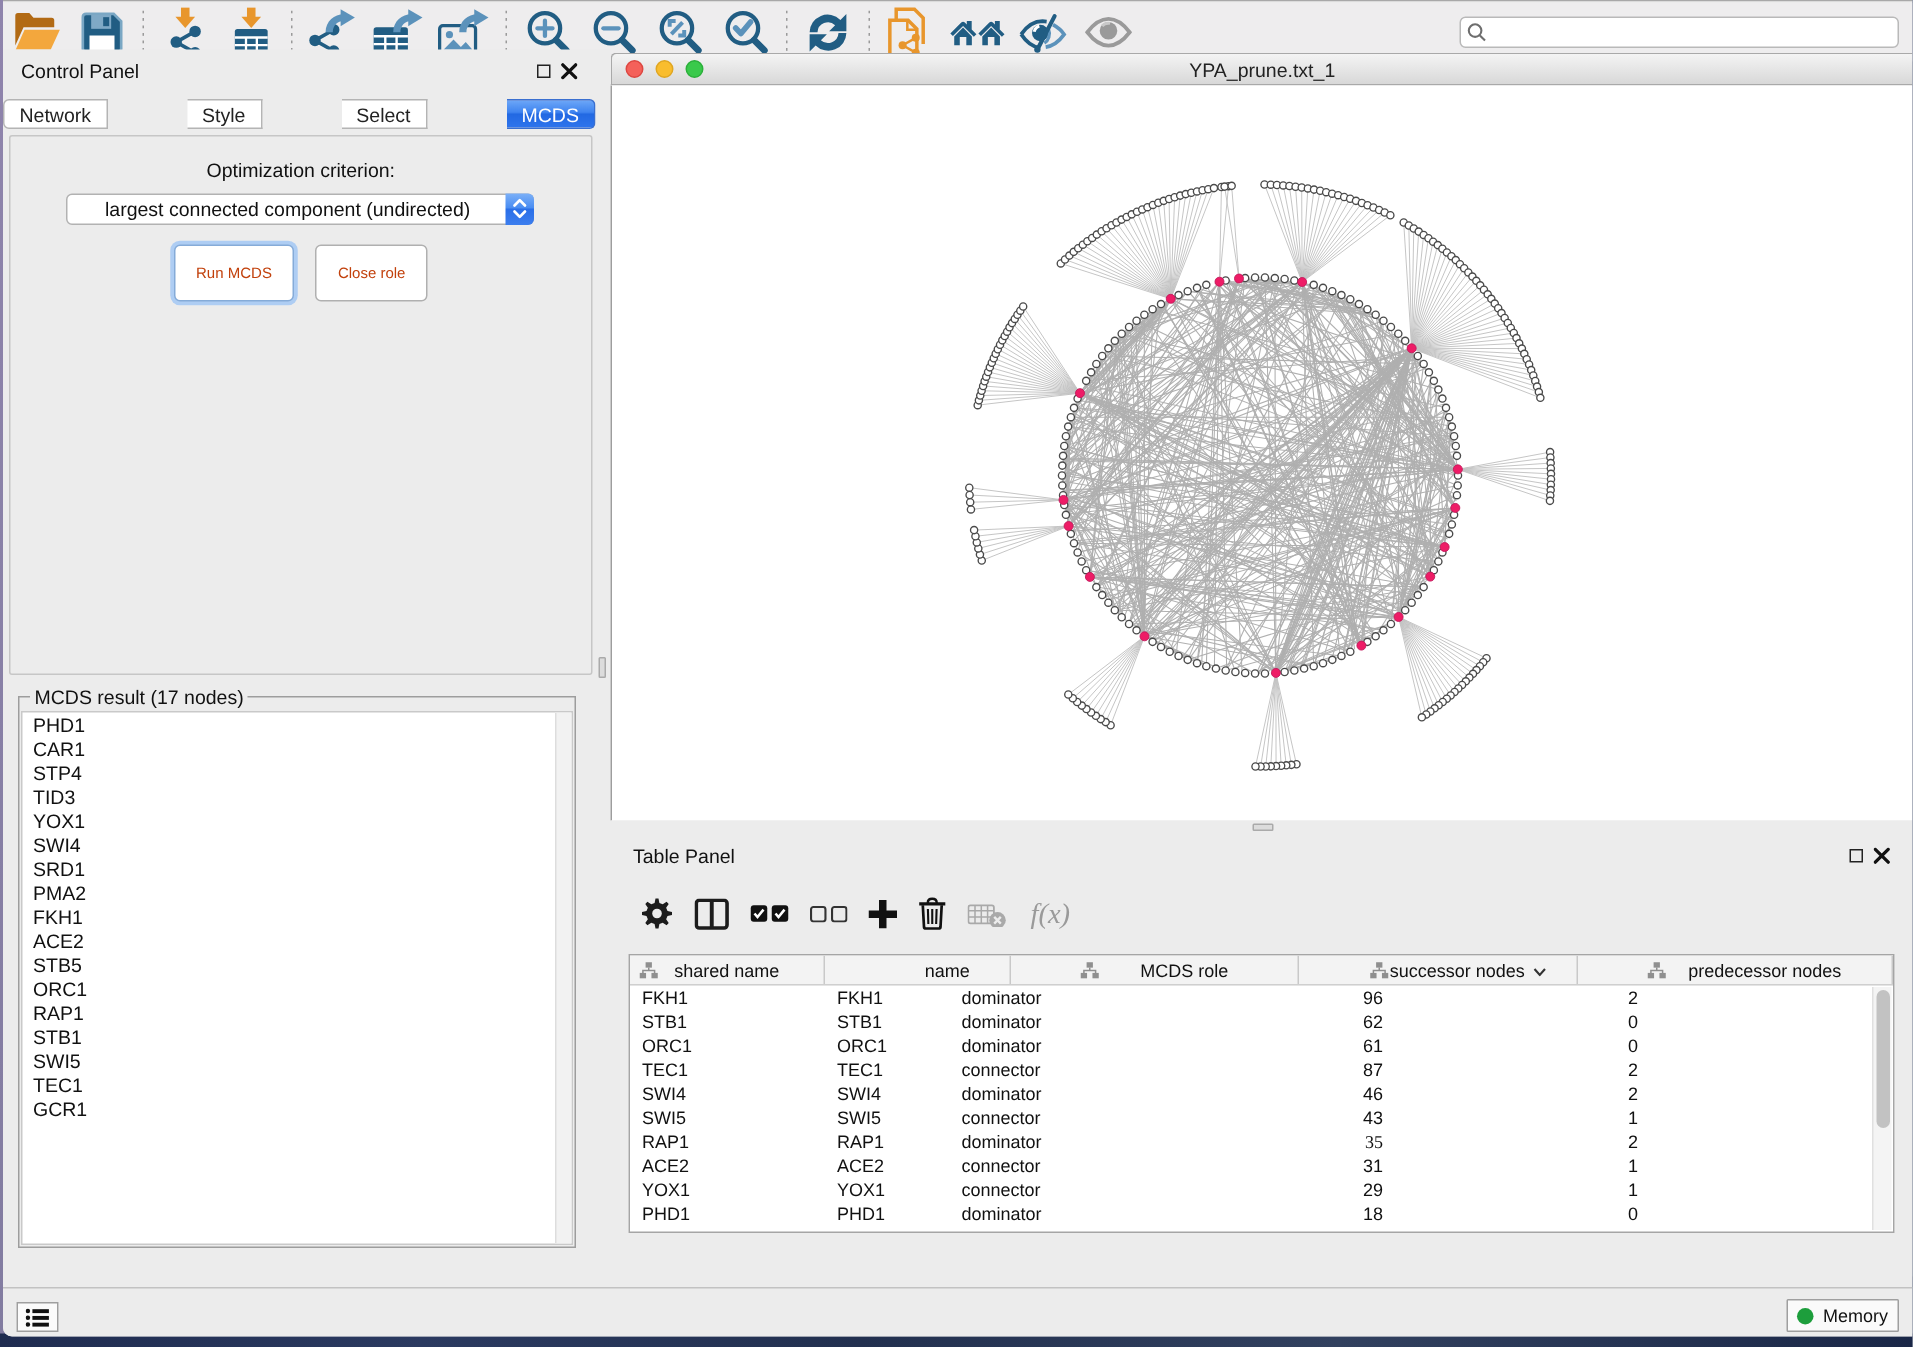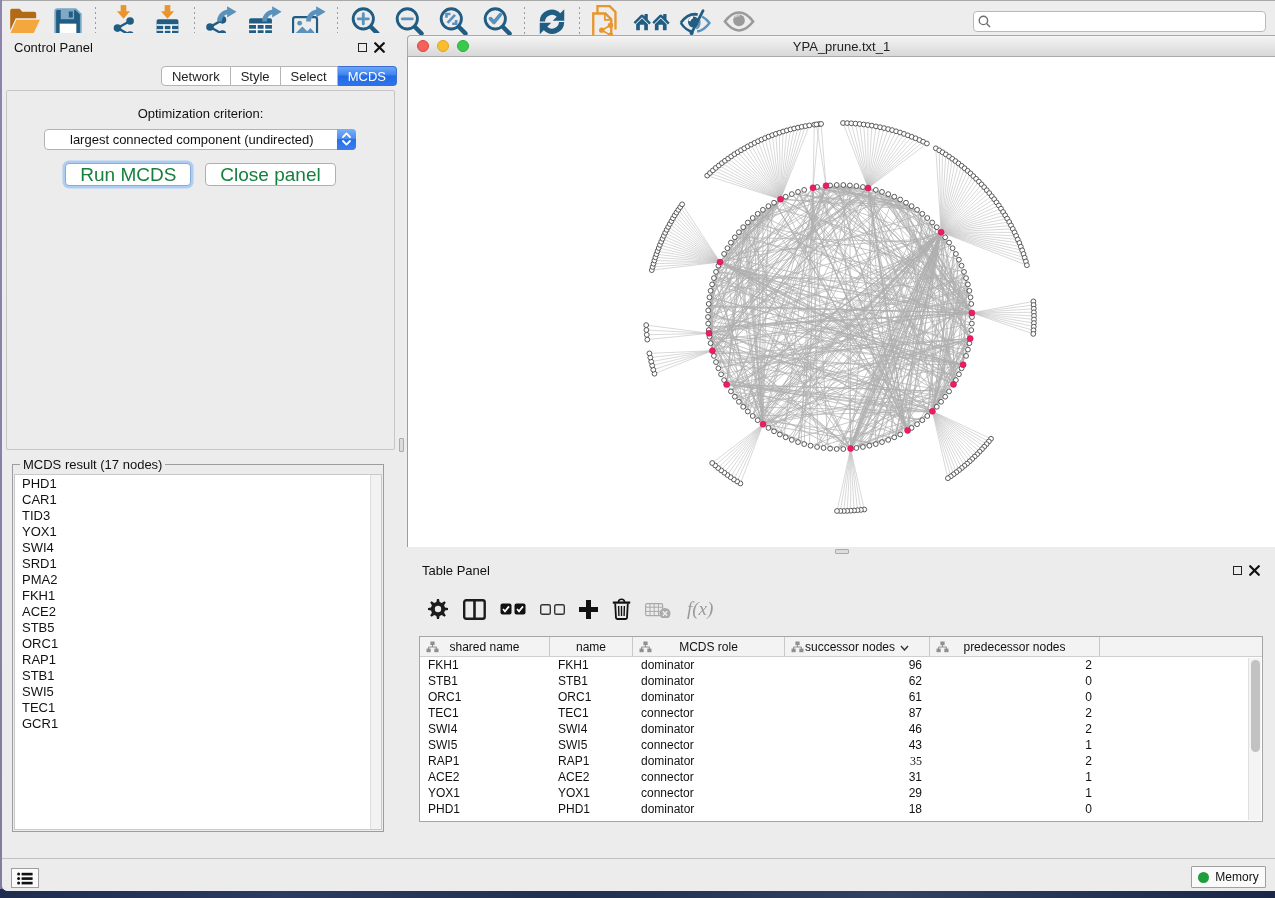--- a/index.html
+++ b/index.html
@@ -26,39 +26,39 @@
 .main { position:absolute; left:0; top:32px; width:100%; height:818px; display:flex; }
 
 
 .cpanel { width:395px; height:100%; background:#ececec; position:relative; }
 .panel-head { height:28px; display:flex; align-items:center; padding:0 12px; }
 .tpanel .panel-head { padding:0 15px 0 15px; }
 .panel-title { font-size:13px; color:#111; }
 .panel-head .ph-btns { margin-left:auto; display:flex; align-items:center; gap:7px; }
 .float-btn { width:9px; height:9px; border:1.4px solid #222; display:inline-block; }
 .close-btn { font-size:13px; font-weight:bold; color:#111; line-height:10px; }
-.tabs-row { display:flex; justify-content:flex-end; position:relative; z-index:2; margin-top:5px; }
+.tabs-row { display:flex; justify-content:space-between; position:relative; z-index:2; margin-top:5px; }
 .tab { height:20px; padding:0 10px; background:#fff; border:1px solid #b4b4b4; border-left:none;
   display:flex; align-items:center; font-size:13px; color:#222; }
 .tab:first-child { border-left:1px solid #b4b4b4; border-radius:4px 0 0 4px; }
 .tab:last-child { border-radius:0 4px 4px 0; }
 .tab.sel { background:linear-gradient(180deg,#6ca6f7 0%,#3d82ef 45%,#2268e2 50%,#2e74ec 100%);
   color:#fff; border-color:#3a6fd0; }
 .tab-content { position:absolute; left:4px; right:2px; top:57px; height:360px;
   background:#ececec; border:1px solid #c6c6c6; border-radius:2px; }
 .opt-label { text-align:center; margin-top:15px; font-size:13px; }
 .combo { position:absolute; left:37px; top:38px; width:312px; height:21px; background:#fff;
   border:1px solid #b2b2b2; border-radius:4px; display:flex; align-items:center; }
 .combo .combo-text { flex:1; padding-left:25px; font-size:13px; white-space:nowrap; }
 .combo .stepper { width:19px; height:21px; margin:-1px -1px 0 0; border-radius:0 4px 4px 0;
   background:linear-gradient(180deg,#7bb0f8 0%,#4a8df2 45%,#2a6fe8 50%,#3c7eee 100%);
   display:flex; flex-direction:column; align-items:center; justify-content:center; gap:1px; }
 .btn-row { position:absolute; left:0; top:72px; width:100%; display:flex; justify-content:center; gap:14px; }
-.mac-btn { height:23px; padding:0 14px; background:#fff; border:1px solid #b0b0b0; border-radius:4px;
-  font-size:19px; display:flex; align-items:center; color:#15803d; }
+.mac-btn { height:38px; padding:0 14px; background:#fff; border:1px solid #b0b0b0; border-radius:4px;
+  font-size:10px; display:flex; align-items:center; color:#c2410c; }
 .mac-btn.focused { box-shadow:0 0 0 2.5px #aecdf3; border-color:#85abd8; }
 .fieldset { position:absolute; left:10px; top:431px; width:372px; height:368px; border:1px solid #9d9d9d; }
 .fieldset .legend { position:absolute; left:7px; top:-8px; background:#ececec; padding:0 3px; font-size:13px; }
 .result-list { position:absolute; left:1px; top:9px; right:1px; bottom:1px; background:#fff;
   border:1px solid #c9c9c9; overflow:hidden; padding-top:1px; }
 .result-list .scroll { position:absolute; top:0; right:0; width:11px; height:100%; background:#f2f2f2;
   border-left:1px solid #ddd; }
 .result-item { font-size:13px; line-height:16px; padding-left:7px; }
 
 
@@ -81,21 +81,21 @@
 .hsplit .grip { position:absolute; left:428px; top:2px; width:14px; height:5px; background:#dcdcdc;
   border:1px solid #aaa; border-radius:1px; }
 
 
 .tpanel { flex:1; background:#ececec; position:relative; }
 .tpanel-toolbar { position:absolute; left:14px; top:33px; right:14px; height:40px;
   display:flex; align-items:center; gap:14px; padding-left:6px; }
 .ttb-icon { display:flex; align-items:center; justify-content:center; }
 .dtable { position:absolute; left:12px; top:80px; right:12px; height:186px; background:#fff;
   border:1px solid #a5a5a5; overflow:hidden; }
-.thead { display:flex; height:20px; background:#f3f3f3; border-bottom:1px solid #cfcfcf; }
+.thead { display:flex; height:20px; background:#f3f3f3; border-bottom:1px solid #cfcfcf;justify-content:space-between; }
 .th { display:flex; align-items:center; justify-content:center; position:relative;
   border-right:1px solid #c9c9c9; font-size:12px; color:#111; gap:5px; }
 .th .th-ic { position:absolute; left:6px; top:4px; }
 .trow { display:flex; height:16px; align-items:center; font-size:12px; }
 .td { padding:0 8px; white-space:nowrap; }
 .td.num { text-align:right; }
 .tscroll { position:absolute; right:1px; top:21px; width:13px; bottom:1px; background:#f4f4f4;
   border-left:1px solid #e0e0e0; }
 .tscroll .thumb { position:absolute; left:2px; top:2px; width:9px; height:92px; background:#c2c2c2; border-radius:5px; }
 .ttabs { position:absolute; left:0; right:0; top:272px; display:flex; justify-content:center; }
@@ -325,29 +325,30 @@
           <span class="combo-text">largest connected component (undirected)</span>
           <span class="stepper">
             <svg width="11" height="14" viewBox="0 0 11 14">
                 <path d="M2 5 L5.5 1.4 L9 5" fill="none" stroke="#fff" stroke-width="1.8" stroke-linecap="round" stroke-linejoin="round"></path>
                 <path d="M2 9 L5.5 12.6 L9 9" fill="none" stroke="#fff" stroke-width="1.8" stroke-linecap="round" stroke-linejoin="round"></path>
               </svg>
           </span>
         </div>
         <div class="btn-row">
           <div class="mac-btn focused">Run MCDS</div>
-          <div class="mac-btn">Close panel</div>
+          <div class="mac-btn">Close role</div>
         </div>
       </div>
       <div class="fieldset">
         <span class="legend">MCDS result (17 nodes)</span>
         <div class="result-list" id="result-list">
           <div class="scroll"></div>
         <div class="result-item">PHD1</div>
             <div class="result-item">CAR1</div>
+            <div class="result-item">STP4</div>
             <div class="result-item">TID3</div>
             <div class="result-item">YOX1</div>
             <div class="result-item">SWI4</div>
             <div class="result-item">SRD1</div>
             <div class="result-item">PMA2</div>
             <div class="result-item">FKH1</div>
             <div class="result-item">ACE2</div>
             <div class="result-item">STB5</div>
             <div class="result-item">ORC1</div>
             <div class="result-item">RAP1</div>

